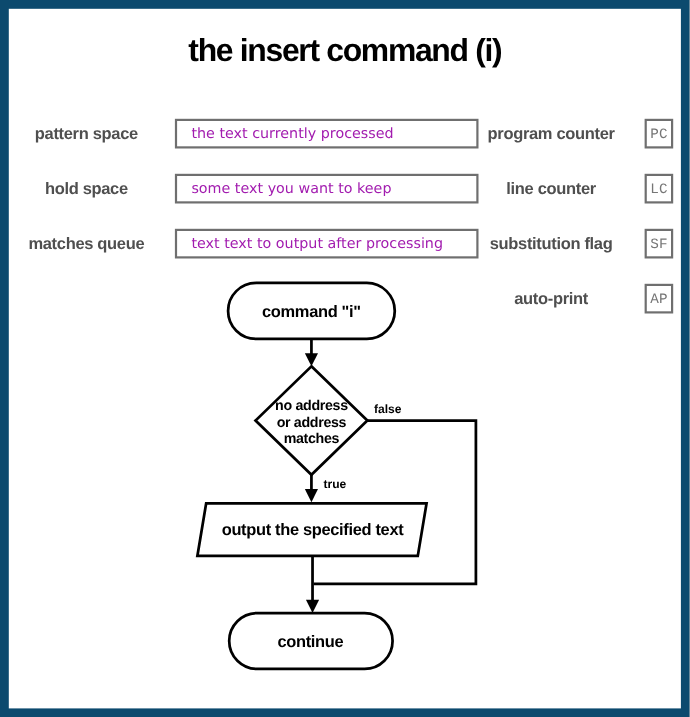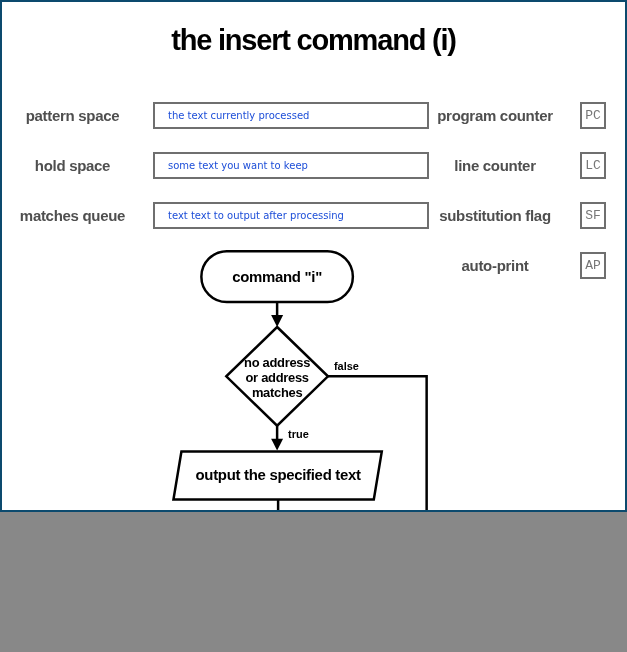--- a/index.html
+++ b/index.html
@@ -1,20 +1,20 @@
 <!DOCTYPE html>
 <html><head>
 <meta charset="utf-8">
 <style>
   html,body{margin:0;padding:0;background:#888;}
   .page{
     position:relative;
-    width:627px;height:512px;
+    width:627px;height:652px;
     box-sizing:border-box;
-    border:2px solid #0c4a6e;
+    border:8px solid #0c4a6e;
     background:#fff;
     overflow:hidden;
     font-family:"Liberation Sans",sans-serif;
   }
   .title{
     position:absolute;top:22px;left:0;width:100%;
     text-align:center;
     font-size:29px;font-weight:bold;letter-spacing:-1.2px;
     color:#000;
   }
@@ -25,21 +25,21 @@
     color:#4f4f4f;
     text-align:center;
   }
   .reg-label.left{left:0;width:141px;}
   .reg-label.right{left:418px;width:150px;}
   .reg-box{
     position:absolute;left:151px;width:276px;height:27px;
     box-sizing:border-box;border:2px solid #6f6f6f;
     background:#fff;
     font-family:"DejaVu Sans",sans-serif;
-    font-size:10px;color:#1d4ed8;
+    font-size:13px;color:#a21caf;
     line-height:23px;padding-left:13px;
     white-space:nowrap;overflow:hidden;
   }
   .abbr-box{
     position:absolute;left:578px;width:26px;height:27px;
     box-sizing:border-box;border:2px solid #6f6f6f;
     background:#fff;
     font-family:Liberation Mono, monospace;
     font-size:13px;color:#767676;
     line-height:23px;text-align:center;

